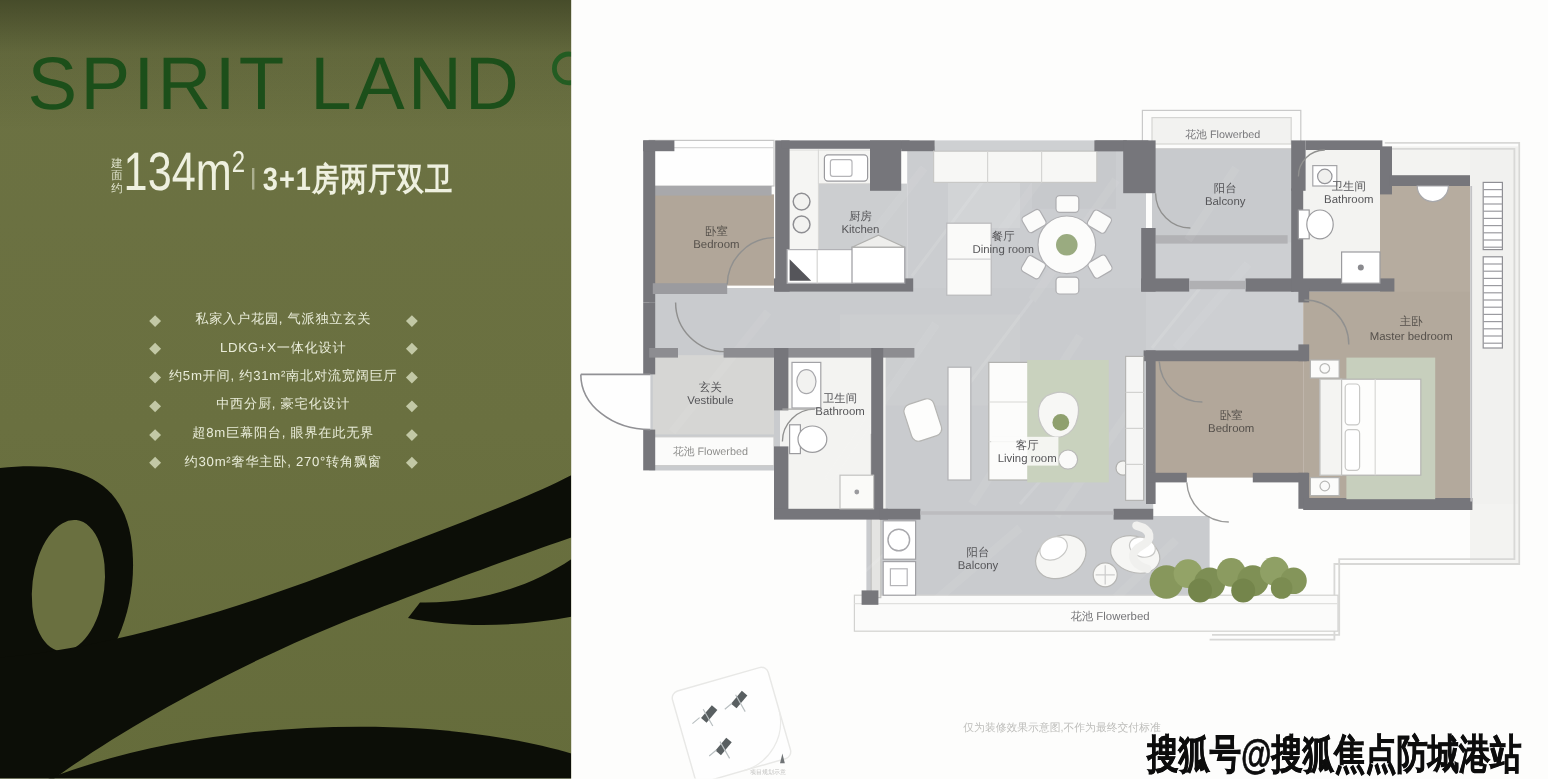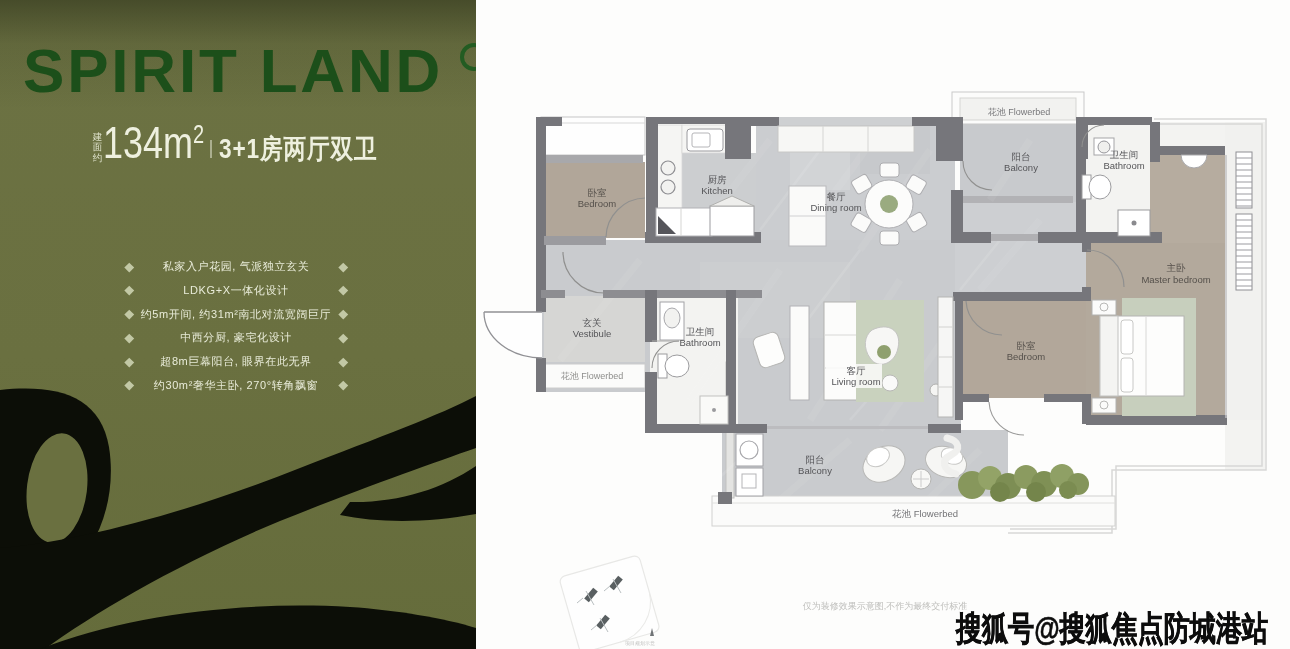--- a/index.html
+++ b/index.html
@@ -1,19 +1,19 @@
 <!DOCTYPE html>
 <html><head>
 <meta charset="utf-8">
 <style>
   html,body{margin:0;padding:0;}
   body{width:1290px;height:649px;overflow:hidden;background:#fdfdfc;font-family:"Liberation Sans",sans-serif;}
   #page{position:relative;width:1290px;height:649px;overflow:hidden;}
   #left{position:absolute;left:0;top:0;width:476px;height:649px;background:linear-gradient(180deg,#6c7243 0%,#6a7040 55%,#656c3b 100%);overflow:hidden;}
-  #title{position:absolute;left:23px;top:35px;width:455px;font-size:62px;font-weight:700;letter-spacing:2.8px;color:#1c4f1a;white-space:nowrap;}
+  #title{position:absolute;left:23px;top:35px;width:455px;font-size:62px;font-weight:400;letter-spacing:2.8px;color:#1c4f1a;white-space:nowrap;}
   #jmy{position:absolute;left:92px;top:132px;font-size:9.5px;line-height:10.4px;color:#dfe3cc;text-align:center;width:11px;}
   #num{position:absolute;left:103px;top:120px;font-size:45px;line-height:45px;color:#eef0df;transform:scaleX(0.8);transform-origin:0 0;white-space:nowrap;}
   #num sup{font-size:25px;vertical-align:15px;line-height:0;}
   #bar{position:absolute;left:210px;top:140px;width:2px;height:18px;background:rgba(235,238,220,.5);}
   #spec2{position:absolute;left:219px;top:131px;font-size:27px;font-weight:700;color:#eef0df;letter-spacing:1px;transform:scaleX(0.84);transform-origin:0 0;white-space:nowrap;}
   #feats{position:absolute;left:86px;top:255px;width:300px;text-align:center;font-size:11px;line-height:23.8px;color:#e9ecd9;letter-spacing:0.6px;}
   .mk{position:absolute;width:300px;top:255px;left:86px;}
   .mk i{display:block;height:23.8px;position:relative;}
   .mk i:after{content:"";position:absolute;top:8.5px;width:6.5px;height:6.5px;background:#ccd2b0;transform:rotate(45deg);opacity:.9;}
   #mkl i:after{left:40px;}

